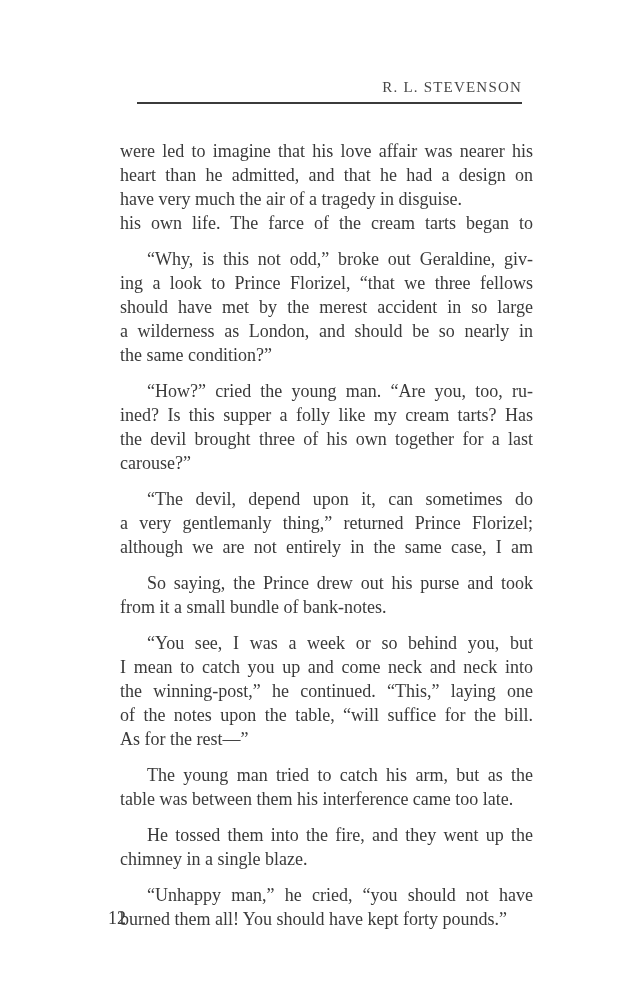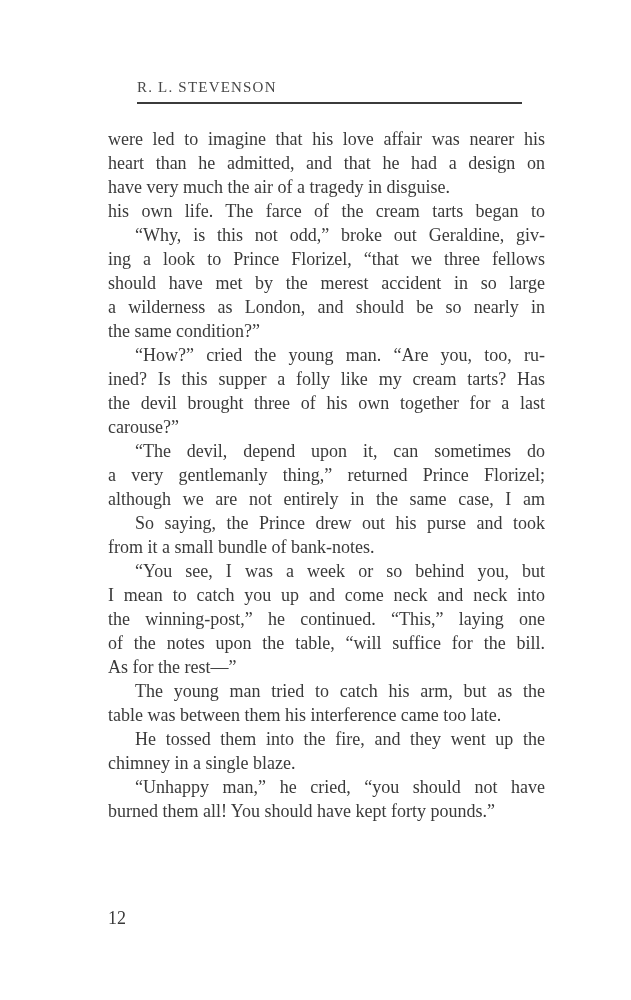--- a/index.html
+++ b/index.html
@@ -14,21 +14,21 @@
     background: #ffffff;
     overflow: hidden;
     font-family: "Liberation Serif", "DejaVu Serif", serif;
     color: #3a3a3a;
   }
   .header-wrap {
     position: absolute;
     top: 78px;
     left: 137px;
     width: 385px;
-    text-align: left;
+    text-align: right;
   }
   .header-title {
     display: block;
     font-size: 15px;
     line-height: 18px;
     letter-spacing: 1.2px;
     color: #474747;
   }
   .header-rule {
     margin-top: 6px;
@@ -36,21 +36,21 @@
     background: #3b3b3b;
   }
   .page-text-body {
     position: absolute;
     top: 127px;
     left: 108px;
     width: 437px;
     font-size: 18px;
     line-height: 24px;
   }
-  .para { margin: 0; }
+  .para { margin: 12px; }
   .line {
     text-align: justify;
     text-align-last: justify;
     text-justify: inter-word;
     white-space: normal;
   }
   .line.last {
     text-align-last: left;
   }
   .line.indent {

